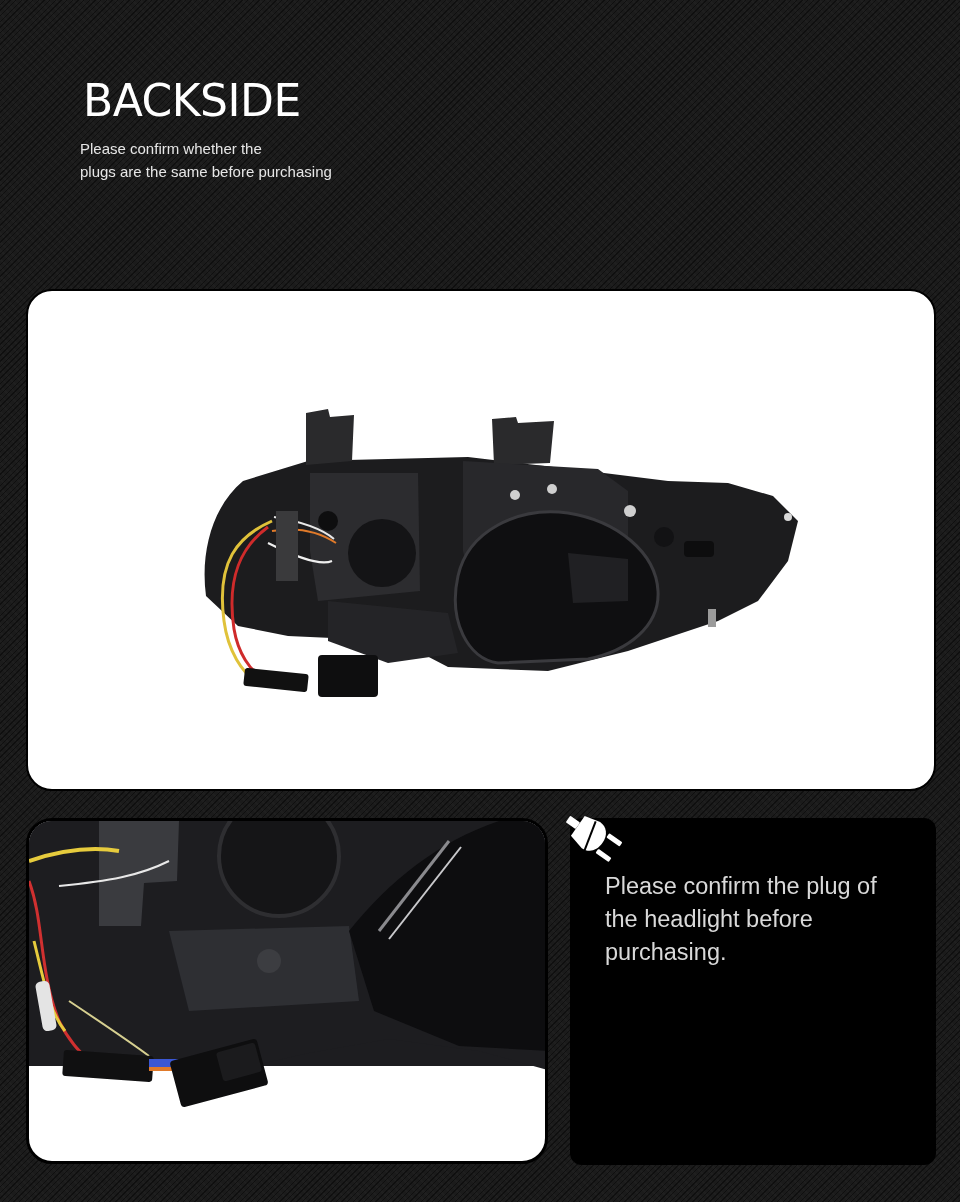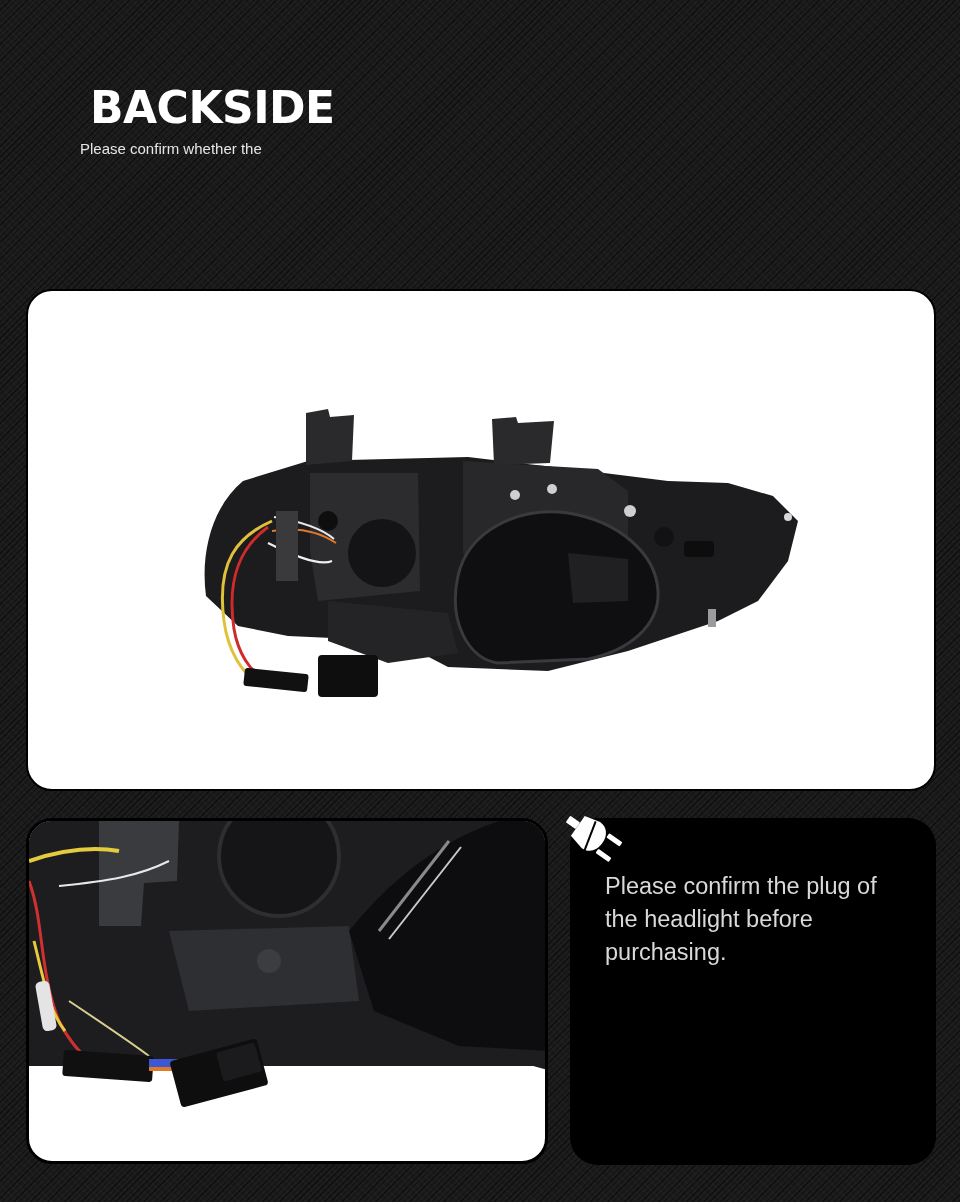--- a/index.html
+++ b/index.html
@@ -6,58 +6,59 @@
     body {
       width: 960px; height: 1202px; position: relative; overflow: hidden;
       background-color: #1b1b1b;
       background-image:
         repeating-linear-gradient(135deg, rgba(0,0,0,0) 0px, rgba(0,0,0,0) 3px, rgba(0,0,0,0.45) 3px, rgba(0,0,0,0.45) 4px),
         repeating-linear-gradient(45deg, rgba(255,255,255,0.015) 0px, rgba(255,255,255,0.015) 2px, rgba(0,0,0,0) 2px, rgba(0,0,0,0) 6px);
       font-family: "Liberation Sans", sans-serif;
     }
     .title {
       position: absolute; left: 78px; top: 70px;
-      font-family: "DejaVu Sans", sans-serif; font-weight: bold;
-      font-size: 44px; letter-spacing: -0.5px; color: #ffffff; margin: 12px;
+      font-family: "DejaVu Sans", sans-serif; font-weight: normal;
+      font-size: 44px; letter-spacing: -0.5px; color: #ffffff; margin: 5px;
     }
     .subtitle {
       position: absolute; left: 80px; top: 137px; width: 400px;
       font-size: 15px; line-height: 23px; color: #e6e6e6;
     }
     .subtitle span { display: block; }
     .main-panel {
       position: absolute; left: 26px; top: 289px; width: 910px; height: 502px;
       background: #ffffff; border: 2px solid #000; border-radius: 26px;
       box-sizing: border-box; overflow: hidden;
     }
     .main-panel svg { position: absolute; left: 0; top: 0; }
     .detail-panel {
       position: absolute; left: 26px; top: 818px; width: 522px; height: 346px;
       background: #ffffff; border: 3px solid #000; border-radius: 26px;
       box-sizing: border-box; overflow: hidden;
     }
     .detail-panel svg { position: absolute; left: 0; top: 0; }
     .text-panel {
       position: absolute; left: 570px; top: 818px; width: 366px; height: 347px;
-      background: #000000; border-radius: 28px;
+      background: #000000; border-radius: 12px;
     }
     .text-panel p {
       position: absolute; left: 35px; margin: 0; width: 310px;
       font-size: 23.5px; line-height: 33px; color: #d9d9d9;
     }
     .text-panel p.p1 { top: 52px; }
     .text-panel p.p2 { top: 184px; }
     .plug-icon { position: absolute; left: 560px; top: 810px; width: 64px; height: 54px; }
   </style>
 </head>
 <body>
 
 <h1 class="title">BACKSIDE</h1>
 <div class="subtitle">
   <span>Please confirm whether the</span>
+  <span>plugs are the same before purchasing</span>
 </div>
 
 <div class="main-panel">
   <svg width="910" height="502" viewBox="0 0 910 502">
 
     <path d="M178,305 C172,260 185,215 215,190 L280,170 L440,166 L560,180 L640,190 L700,192 L745,205 L770,230 L760,270 L730,310 L690,330 L600,360 L520,380 L420,376 L370,350 L260,345 L210,335 Z" fill="#1c1c1e"></path>
 
     <path d="M278,122 L300,118 L302,126 L326,124 L324,170 L278,174 Z" fill="#2a2a2c"></path>
     <path d="M464,128 L488,126 L490,132 L526,130 L522,172 L466,174 Z" fill="#2a2a2c"></path>
 

